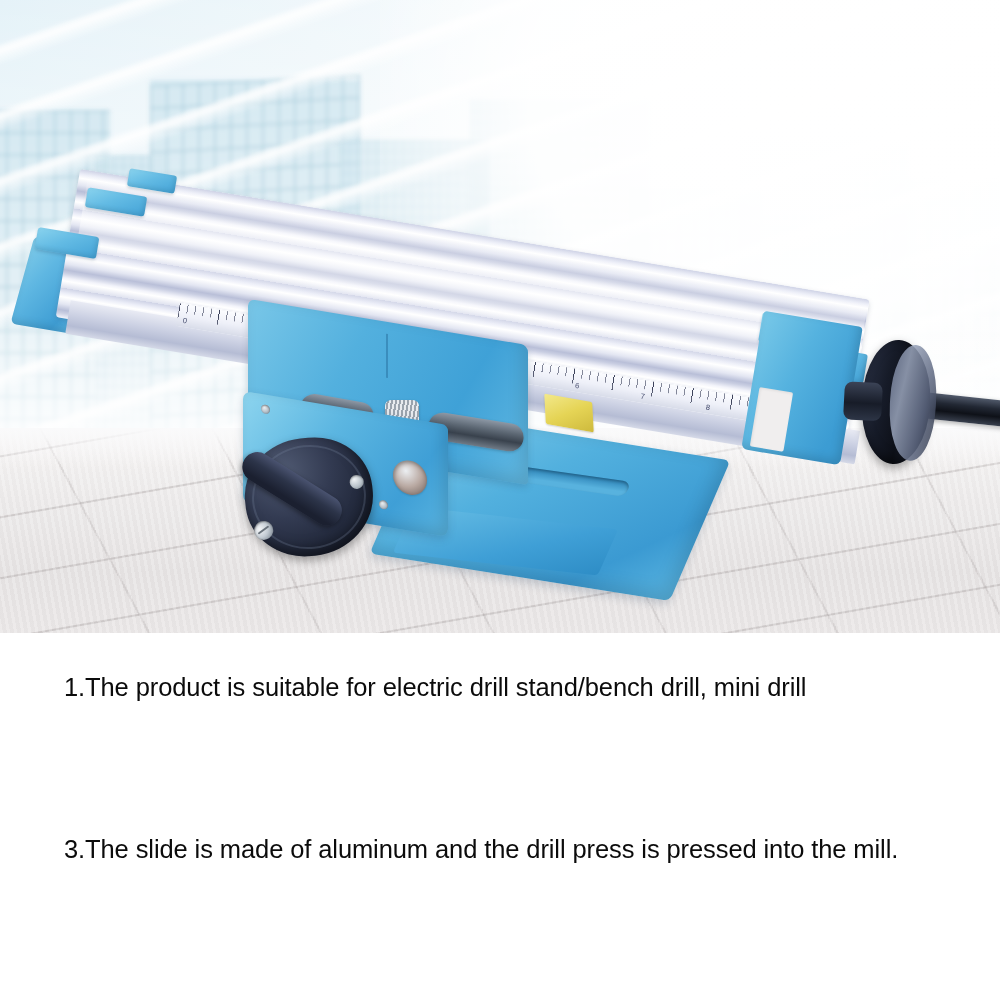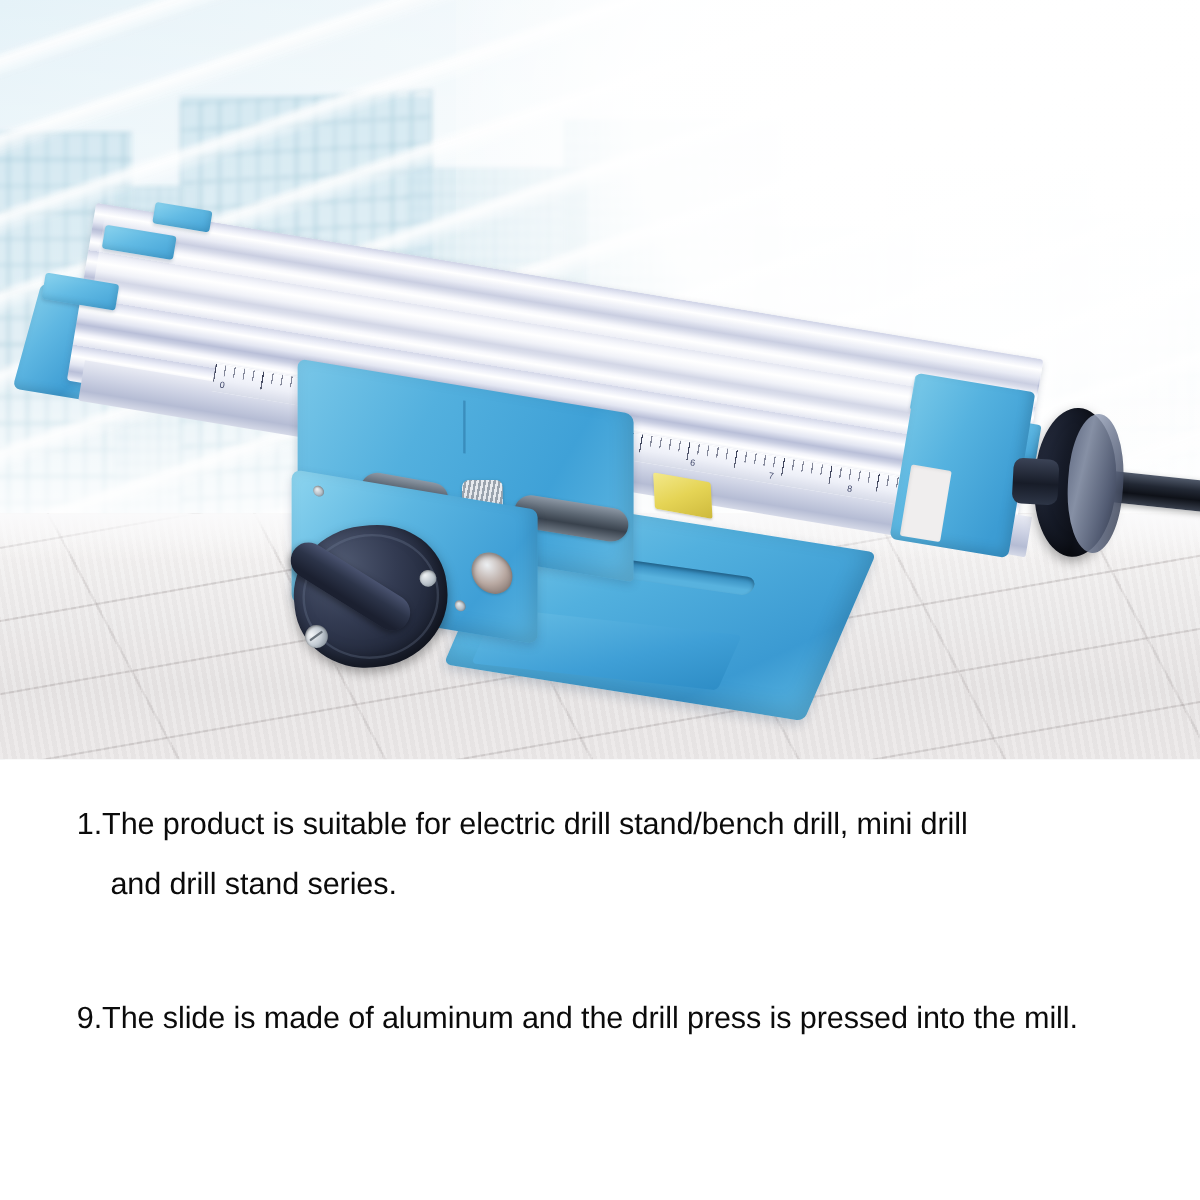--- a/index.html
+++ b/index.html
@@ -527,15 +527,14 @@
     <div class="wheel-right">
       <span class="hub"></span>
       <span class="face"></span>
     </div>
 
   </div>
 </div>
 
 <div id="features">
   <div class="feat-line" id="feat-1a">1.The product is suitable for electric drill stand/bench drill, mini drill</div>
-  <div class="feat-line" id="feat-1b">and drill stand series.</div>
-  <div class="feat-line" id="feat-3">9.The slide is made of aluminum and the drill press is pressed into the mill.</div>
+  <div class="feat-line" id="feat-3">3.The slide is made of aluminum and the drill press is pressed into the mill.</div>
 </div>
 
 </body></html>

